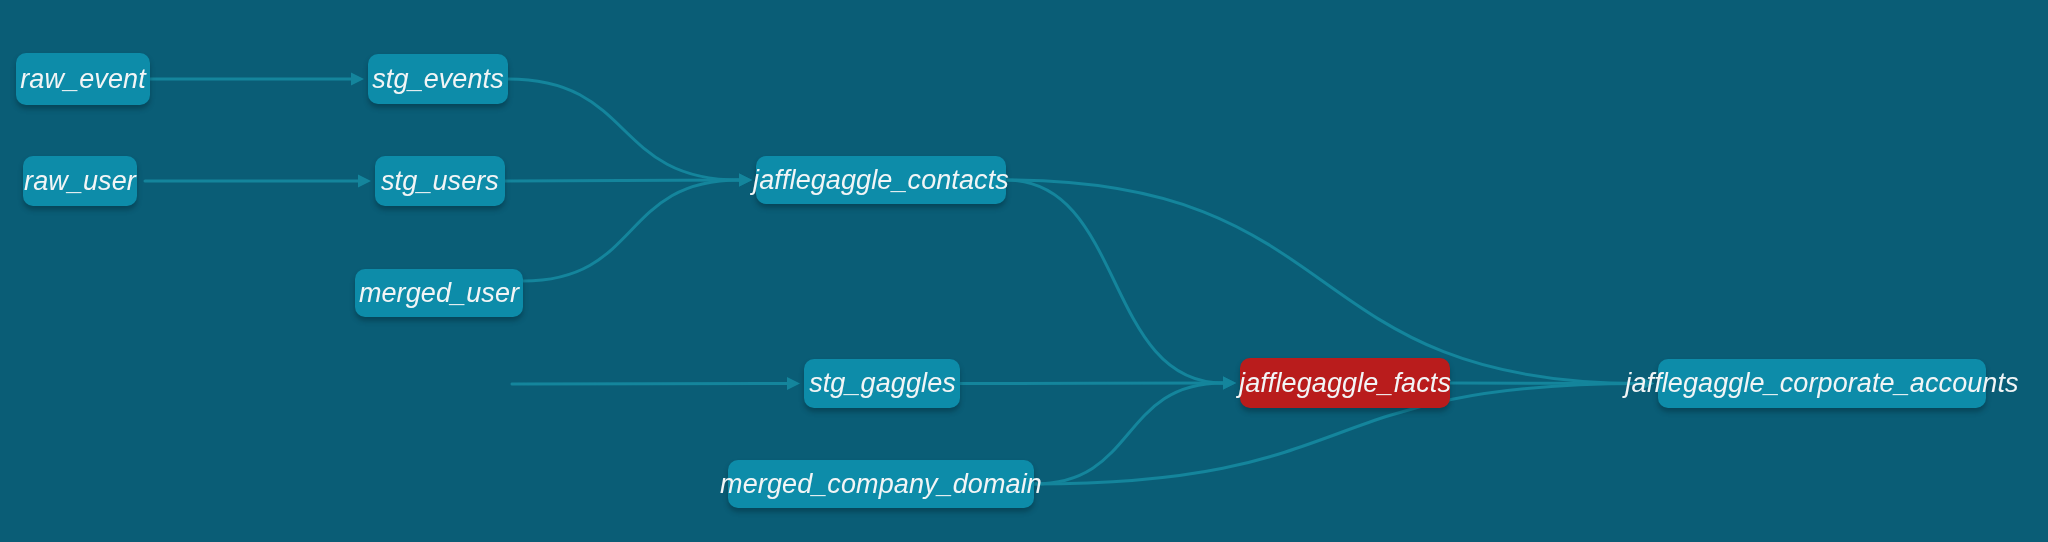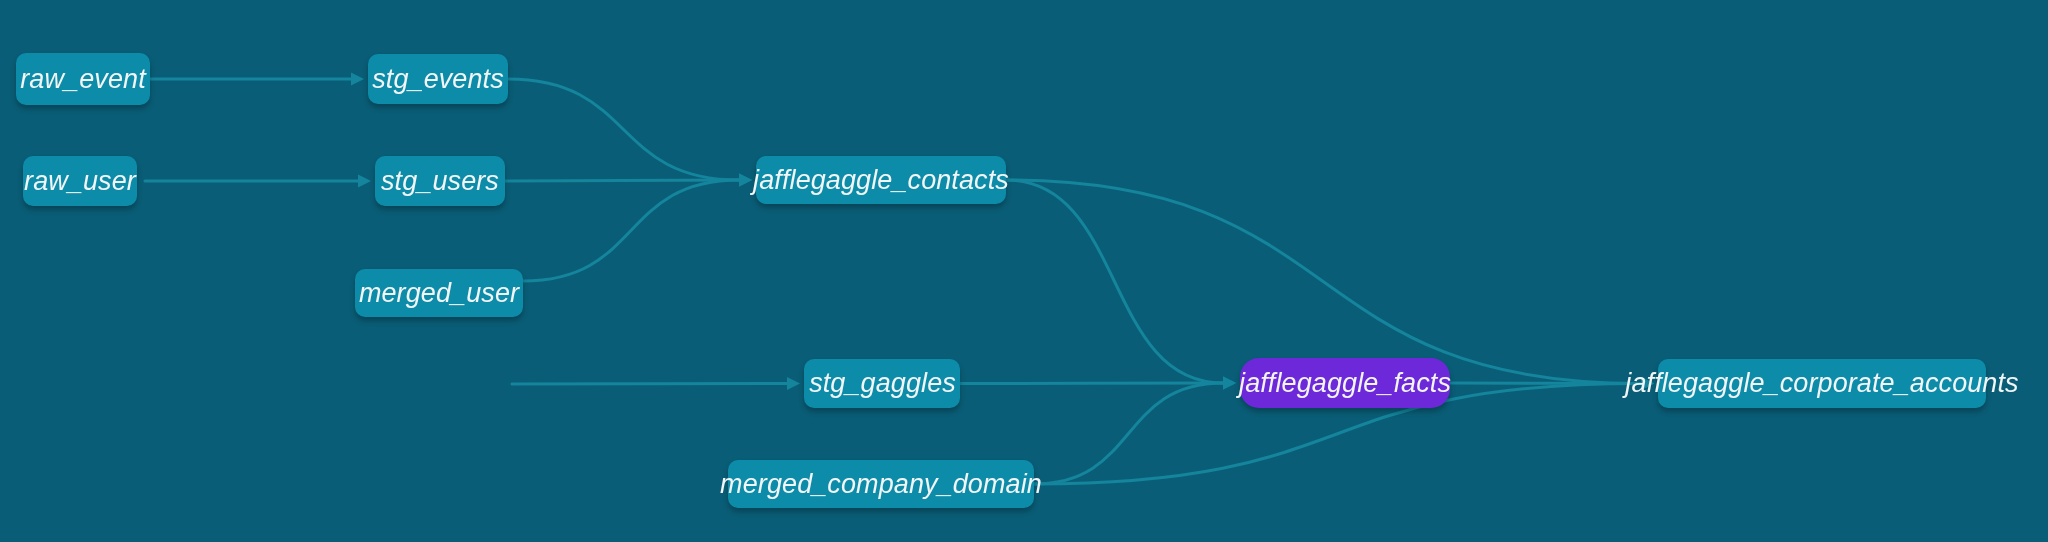--- a/index.html
+++ b/index.html
@@ -57,22 +57,21 @@
     padding: 0 14px;
     box-shadow: 0 4px 5px rgba(0, 34, 45, 0.38);
     cursor: pointer;
     user-select: none;
     font-style: italic;
   }
   .node-model {
     background: #0d8ca9;
   }
   .node-highlight {
-    background: #6d28d9;
-    border-radius: 19px;
+    background: #b91c1c;
   }
   .node-label {
     display: block;
   }
 </style>
 </head>
 <body>
 
 <div id="graph-canvas">
   <svg id="edge-layer" viewBox="0 0 2048 542" width="2048" height="542" xmlns="http://www.w3.org/2000/svg">

